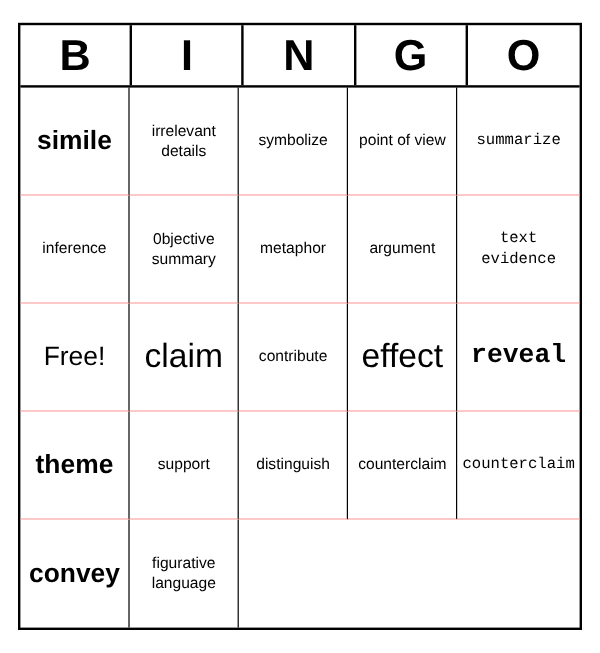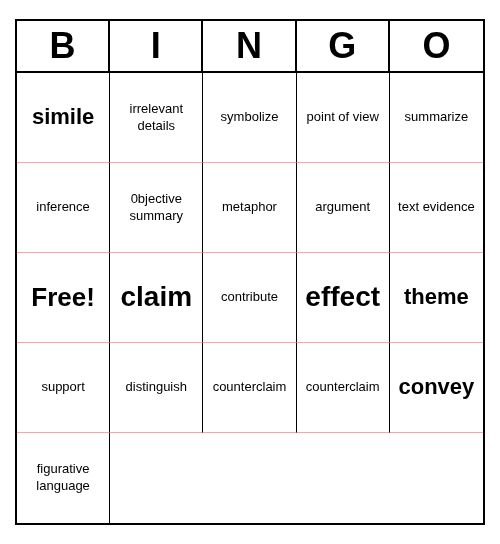--- a/index.html
+++ b/index.html
@@ -55,39 +55,40 @@
       justify-content: center;
       text-align: center;
       padding: 6px 4px;
       font-size: 13px;
       line-height: 1.3;
       color: #000;
     }
 
     .bingo-cell:nth-child(5n) {
       border-right: none;
+      font-family: Liberation Mono, monospace;
     }
 
     .bingo-grid .bingo-cell:nth-child(n+21) {
       border-bottom: none;
     }
 
     .cell-large {
       font-size: 22px;
       font-weight: bold;
     }
 
     .cell-xlarge {
       font-size: 28px;
-      font-weight: bold;
+      font-weight: normal;
     }
 
     .cell-free {
-      font-size: 26px;
-      font-weight: bold;
+      font-size: 22px;
+      font-weight: normal;
     }
   </style>
 </head>
 <body>
 
 <div class="bingo-card">
   <div class="bingo-header">
   <div class="bingo-header-cell">B</div>
       <div class="bingo-header-cell">I</div>
       <div class="bingo-header-cell">N</div>
@@ -102,20 +103,21 @@
       <div class="bingo-cell">summarize</div>
       <div class="bingo-cell">inference</div>
       <div class="bingo-cell">0bjective summary</div>
       <div class="bingo-cell">metaphor</div>
       <div class="bingo-cell">argument</div>
       <div class="bingo-cell">text evidence</div>
       <div class="bingo-cell cell-free">Free!</div>
       <div class="bingo-cell cell-xlarge">claim</div>
       <div class="bingo-cell">contribute</div>
       <div class="bingo-cell cell-xlarge">effect</div>
+      <div class="bingo-cell cell-large">reveal</div>
       <div class="bingo-cell cell-large">theme</div>
       <div class="bingo-cell">support</div>
       <div class="bingo-cell">distinguish</div>
       <div class="bingo-cell">counterclaim</div>
       <div class="bingo-cell">counterclaim</div>
       <div class="bingo-cell cell-large">convey</div>
       <div class="bingo-cell">figurative language</div>
     </div>
 </div>
 

